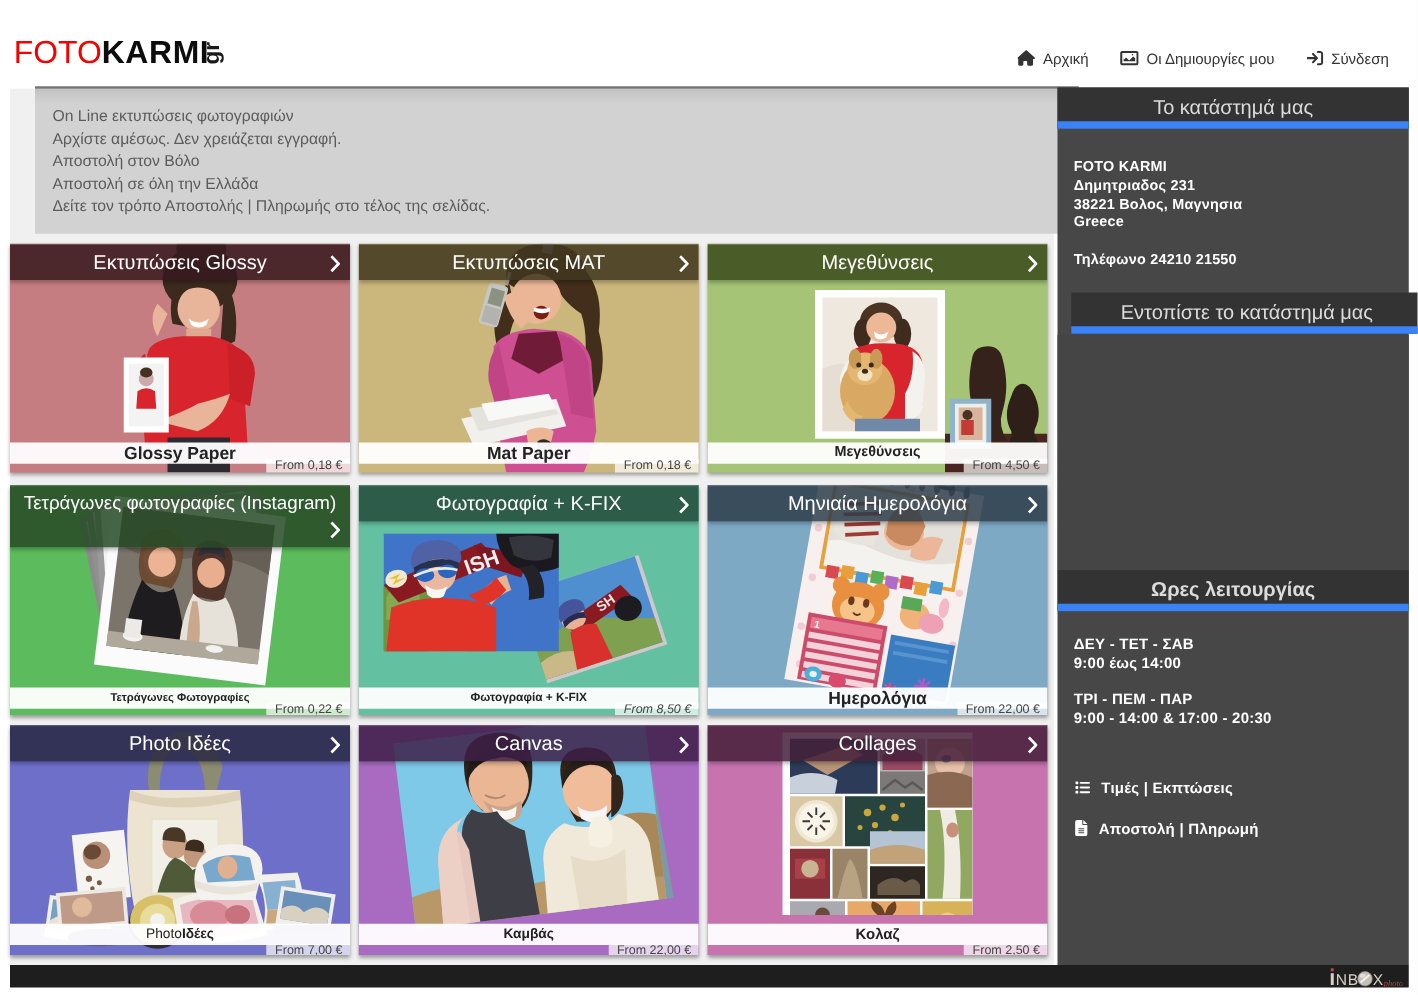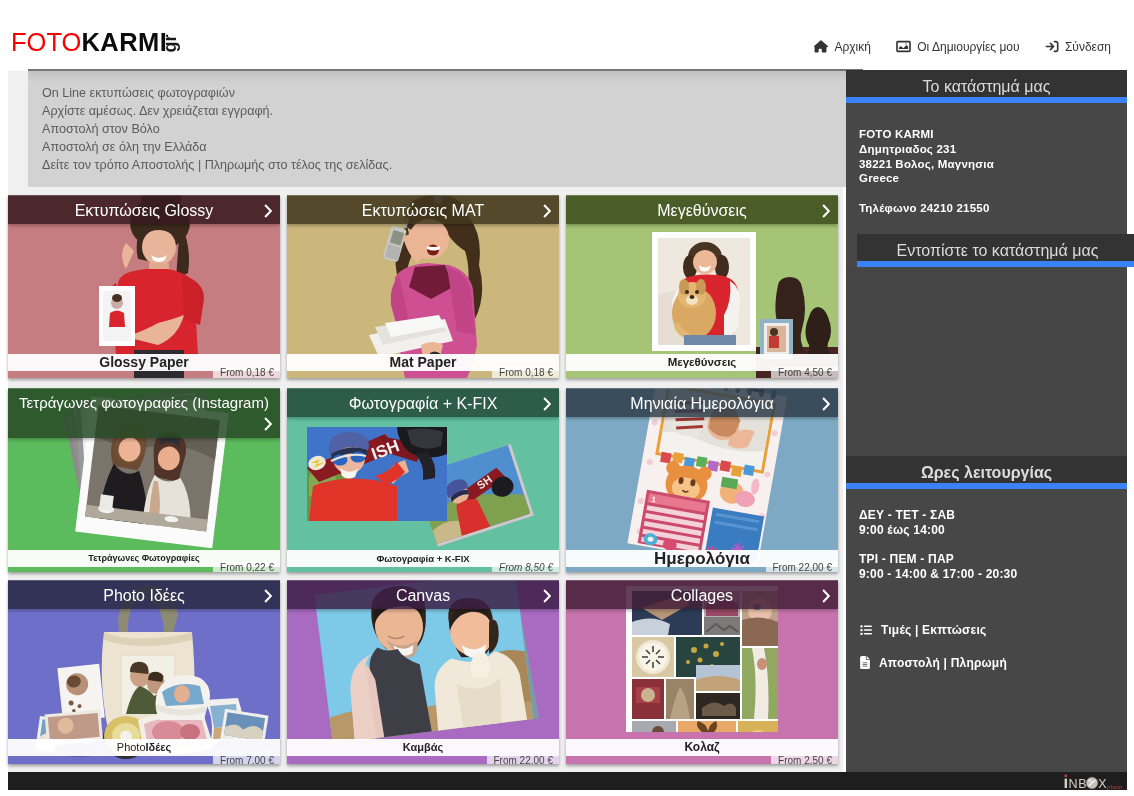--- a/index.html
+++ b/index.html
@@ -499,21 +499,21 @@
           </g>
         <g stroke="#b05ac8" stroke-width="2">
             <path d="M44 64 l0 14 m-7 -7 l14 0 m-11 -5 l9 10 m0 -10 l-9 10"></path>
           </g>
         <ellipse cx="18" cy="79" rx="3" ry="3" fill="#e8c030"></ellipse>
       </g>
     </svg>
     <div class="tbar" style="background:rgba(46,61,74,.85)">Μηνιαία Ημερολόγια<svg class="chev" width="8" height="14" viewBox="0 0 8 14">
           <path d="M1.1 1 L6.9 7 L1.1 13" stroke="#fff" stroke-width="2.1" fill="none"></path>
         </svg></div>
-    <div class="cap" style="font-size:17px; top:162px;">Ημερολόγια</div>
+    <div class="cap" style="font-size:14px; top:162px;">Ημερολόγια</div>
     <div class="price" style="top:174px;">From 22,00 €</div>
   </div>
 
   <div class="side">
     <div class="shead" style="top:0px;">Το κατάστημά μας</div>
     <div class="abs stext" style="left:13px; top:57px;">
       FOTO KARMI<br>Δημητριαδος 231<br>38221 Βολος, Μαγνησια<br>Greece<br><br>
       Τηλέφωνο 24210 21550
     </div>
     <div class="shead" style="top:164px;margin-left:11px;">Εντοπίστε το κατάστημά μας</div>

